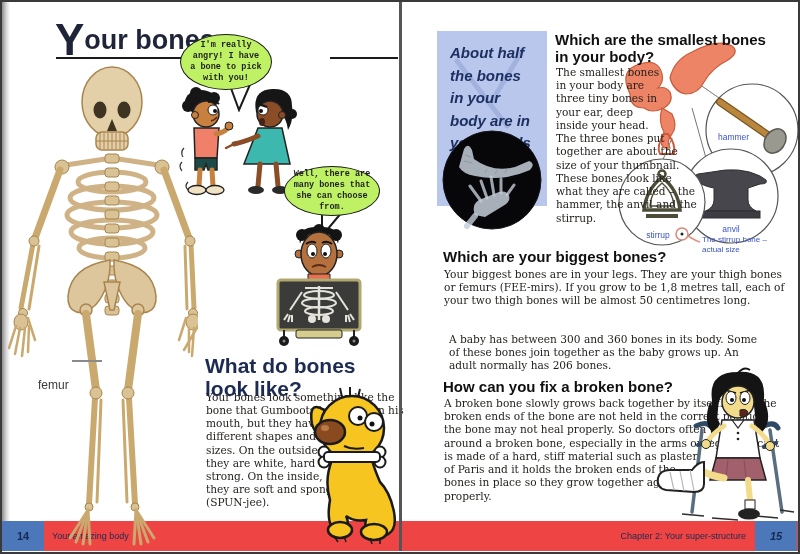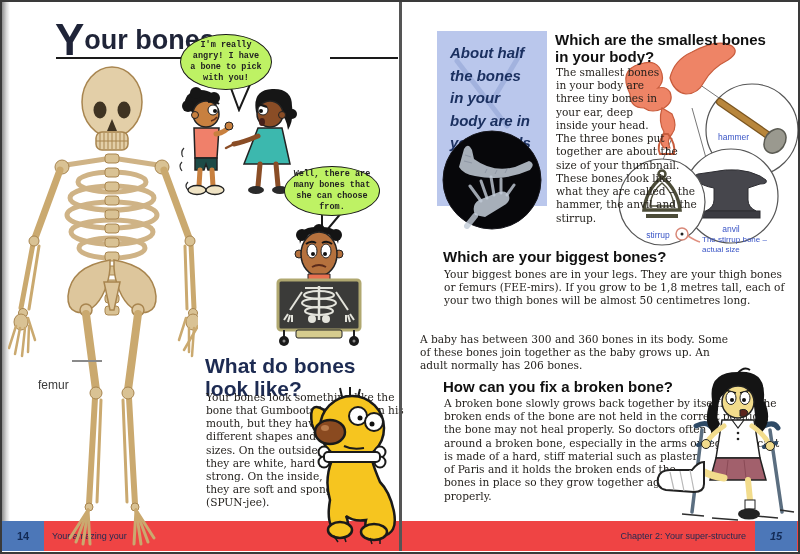--- a/index.html
+++ b/index.html
@@ -348,21 +348,21 @@
     <circle cx="82" cy="204" r="6" fill="#fff" stroke="#d88878" stroke-width="1.5"></circle>
     <circle cx="82" cy="204" r="1.5" fill="#222"></circle>
     <path d="M88,206 Q96,211 100,212" stroke="#e09080" stroke-width="1.5" fill="none"></path>
     <text x="102" y="212" font-size="8" fill="#3a55c6">The stirrup bone –</text>
     <text x="102" y="222" font-size="8" fill="#3a55c6">actual size</text>
   </svg>
 
   <div class="abs rp-heading" style="left:443px;top:249px;width:352px;">Which are your biggest bones?</div>
   <div class="abs rp-body serif" style="left:444px;top:268px;width:348px;">Your biggest bones are in your legs. They are your thigh bones or femurs (FEE-mirs). If you grow to be 1,8 metres tall, each of your two thigh bones will be almost 50 centimetres long.</div>
 
-  <div class="abs rp-body serif" style="left:420px;top:333px;width:310px;">A baby has between 300 and 360 bones in its body. Some of these bones join together as the baby grows up. An adult normally has 206 bones.</div>
+  <div class="abs rp-body serif" style="left:449px;top:333px;width:310px;">A baby has between 300 and 360 bones in its body. Some of these bones join together as the baby grows up. An adult normally has 206 bones.</div>
 
   <div class="abs rp-heading" style="left:443px;top:379px;width:352px;">How can you fix a broken bone?</div>
   <div class="abs rp-body serif" style="left:444px;top:397px;width:338px;">
     <span class="spacer" style="width:2px;height:56px;"></span>
     <span class="spacer cr" style="width:75px;height:110px;"></span>
     <span>A broken bone slowly grows back together by itself. But if the broken ends of the bone are not held in the correct position, the bone may not heal properly. So doctors often put a cast around a broken bone, especially in the arms or legs. The cast is made of a hard, stiff material such as plaster of Paris and it holds the broken ends of the bones in place so they grow together again properly.</span>
   </div>
 
   <svg class="abs" style="left:652px;top:366px;z-index:3;" width="146" height="158" viewBox="0 0 146 158">
     <g stroke="#5b6e80" stroke-width="3.5" stroke-linecap="round">
@@ -405,20 +405,20 @@
     <g stroke="#2e2e2e" stroke-width="1.5">
       <path d="M30,148 L52,150"></path>
         <path d="M60,152 L86,154"></path>
         <path d="M104,150 L126,152"></path>
         <path d="M128,144 L142,146"></path>
     </g>
   </svg>
 
   <div class="abs footer-bar">
     <div class="page-num-box" style="left:0;">14</div>
-    <div class="footer-label" style="left:50px;">Your amazing your</div>
+    <div class="footer-label" style="left:50px;">Your amazing body</div>
     <div class="footer-label" style="right:52px;">Chapter 2:  Your super-structure</div>
     <div class="page-num-box" style="right:1px;font-style:italic;">15</div>
   </div>
 
   <div class="abs divider"></div>
   <div class="abs border-overlay"></div>
 </div>
 
 </body></html>

